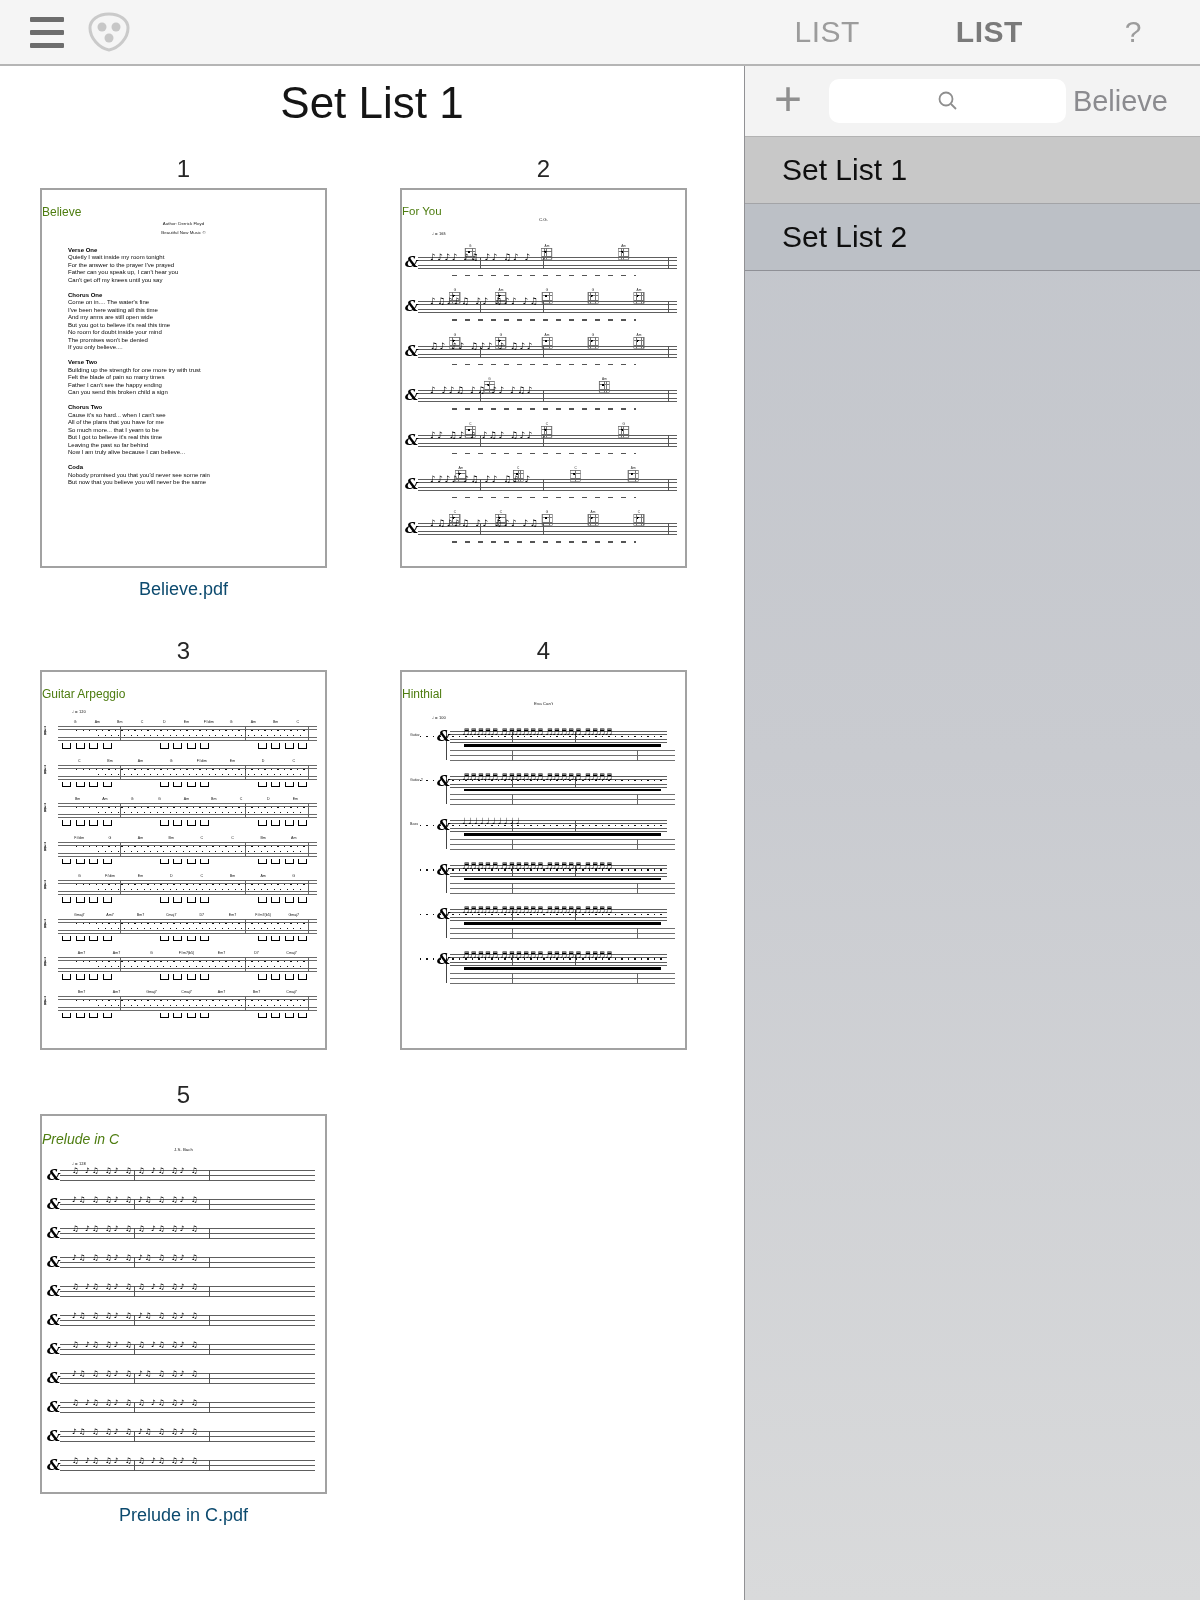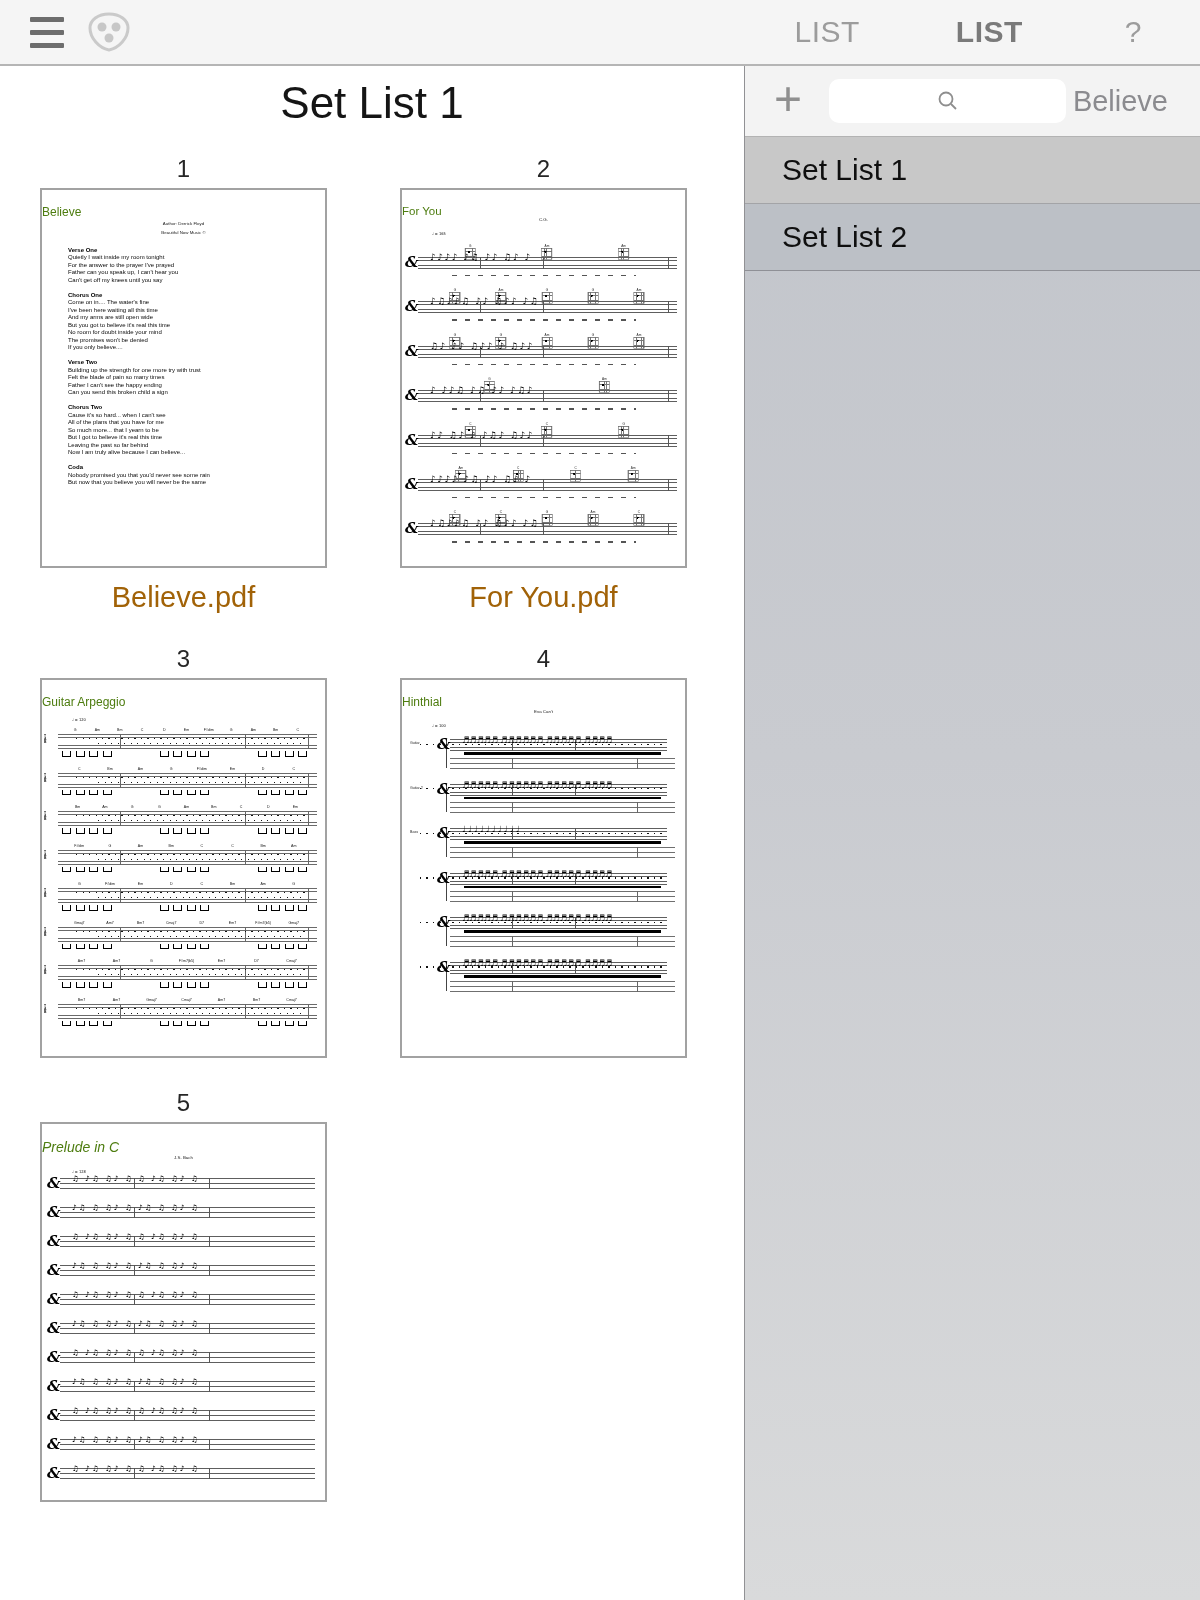--- a/index.html
+++ b/index.html
@@ -27,21 +27,21 @@
            background:linear-gradient(180deg,#c2c5cb 0%,#c9cbd0 45%,#d9dadb 100%);}
 
   
   .title{margin:12px 0 0;font-size:44px;font-weight:400;text-align:center;color:#151515;}
   .grid{display:grid;grid-template-columns:287px 287px;column-gap:73px;row-gap:30px;
         padding-left:40px;margin-top:26px;}
   .cell{width:287px;}
   .num{text-align:center;font-size:24px;color:#262626;line-height:29px;margin-bottom:5px;}
   .page{width:287px;height:380px;background:#fff;border:2px solid #a2a2a2;box-sizing:border-box;
         position:relative;overflow:hidden;cursor:pointer;}
-  .caption{text-align:center;font-size:29px;color:#a16207;line-height:34px;margin-top:12px;}
+  .caption{text-align:center;font-size:18px;color:#0c4a6e;line-height:34px;margin-top:4px;}
 
   
   .micro-c{font-size:8px;line-height:1.15;transform:scale(.55);transform-origin:50% 0;
            text-align:center;color:#1a1a1a;white-space:nowrap;}
   .clip{overflow:visible;}
   .micro-row{display:flex;font-size:8px;line-height:1.1;transform:scale(.45);
              transform-origin:0 0;width:222.22%;}
   .micro-row>span{flex:1;text-align:center;color:#111;white-space:nowrap;}
   .tempo-clip{height:7px;margin:2px 0 0 30px;}
   .tempo{display:inline-block;font-size:8px;transform:scale(.45);transform-origin:0 0;
@@ -394,21 +394,20 @@
                     </div>
                   </div>
                 </div>
                 <div class="staff">
                   <span class="clef">&amp;</span>
                   <span class="notes">♪♫♪♪♫ ♪♪ ♫♪♪ ♪♫</span>
                 </div>
                 <div class="lyr-dots"></div>
               </div>
             </div>
-            <div class="caption">For You.pdf</div>
           </div>
           <div class="cell">
             <div class="num">3</div>
             <div class="page">
               <div class="pg-title">Guitar Arpeggio</div>
               <div class="tempo-clip clip"><span class="tempo">♩ = 120</span></div>
               <div class="tab-sys">
                 <div class="tabch-clip clip">
                   <div class="micro-row">
                     <span>G</span>
@@ -907,20 +906,21 @@
                 <div class="pr-staff">
                   <span class="clef">&amp;</span>
                   <span class="notes">♪♫ ♫ ♫♪ ♫ ♪♫ ♫ ♫♪ ♫</span>
                 </div>
                 <div class="pr-staff">
                   <span class="clef">&amp;</span>
                   <span class="notes">♫ ♪♫ ♫♪ ♫ ♫ ♪♫ ♫♪ ♫</span>
                 </div>
               </div>
             </div>
+            <div class="caption">Prelude in C.pdf</div>
           </div>
         </div>
     </main>
 
     <aside class="sidebar">
       <div class="sb-header">
         <button class="add">+</button>
         <div class="search">
           <input type="text" placeholder="" style="">
           <svg width="22" height="22" viewBox="0 0 22 22">

